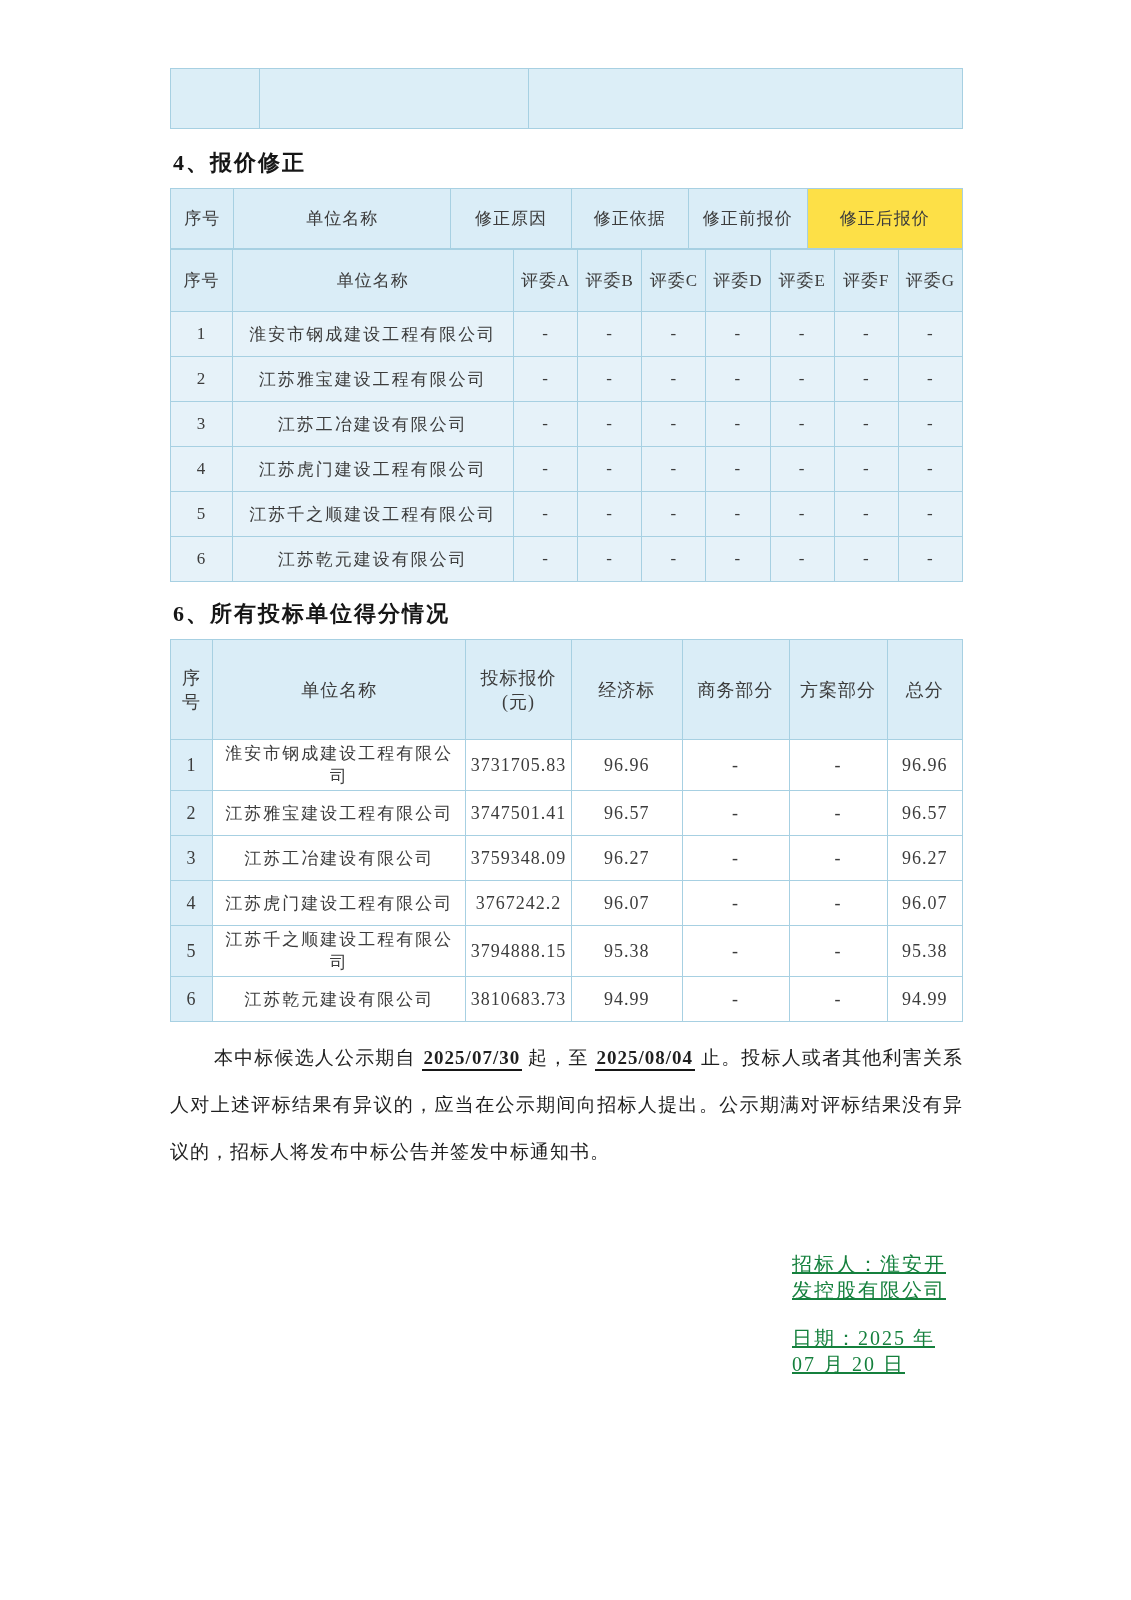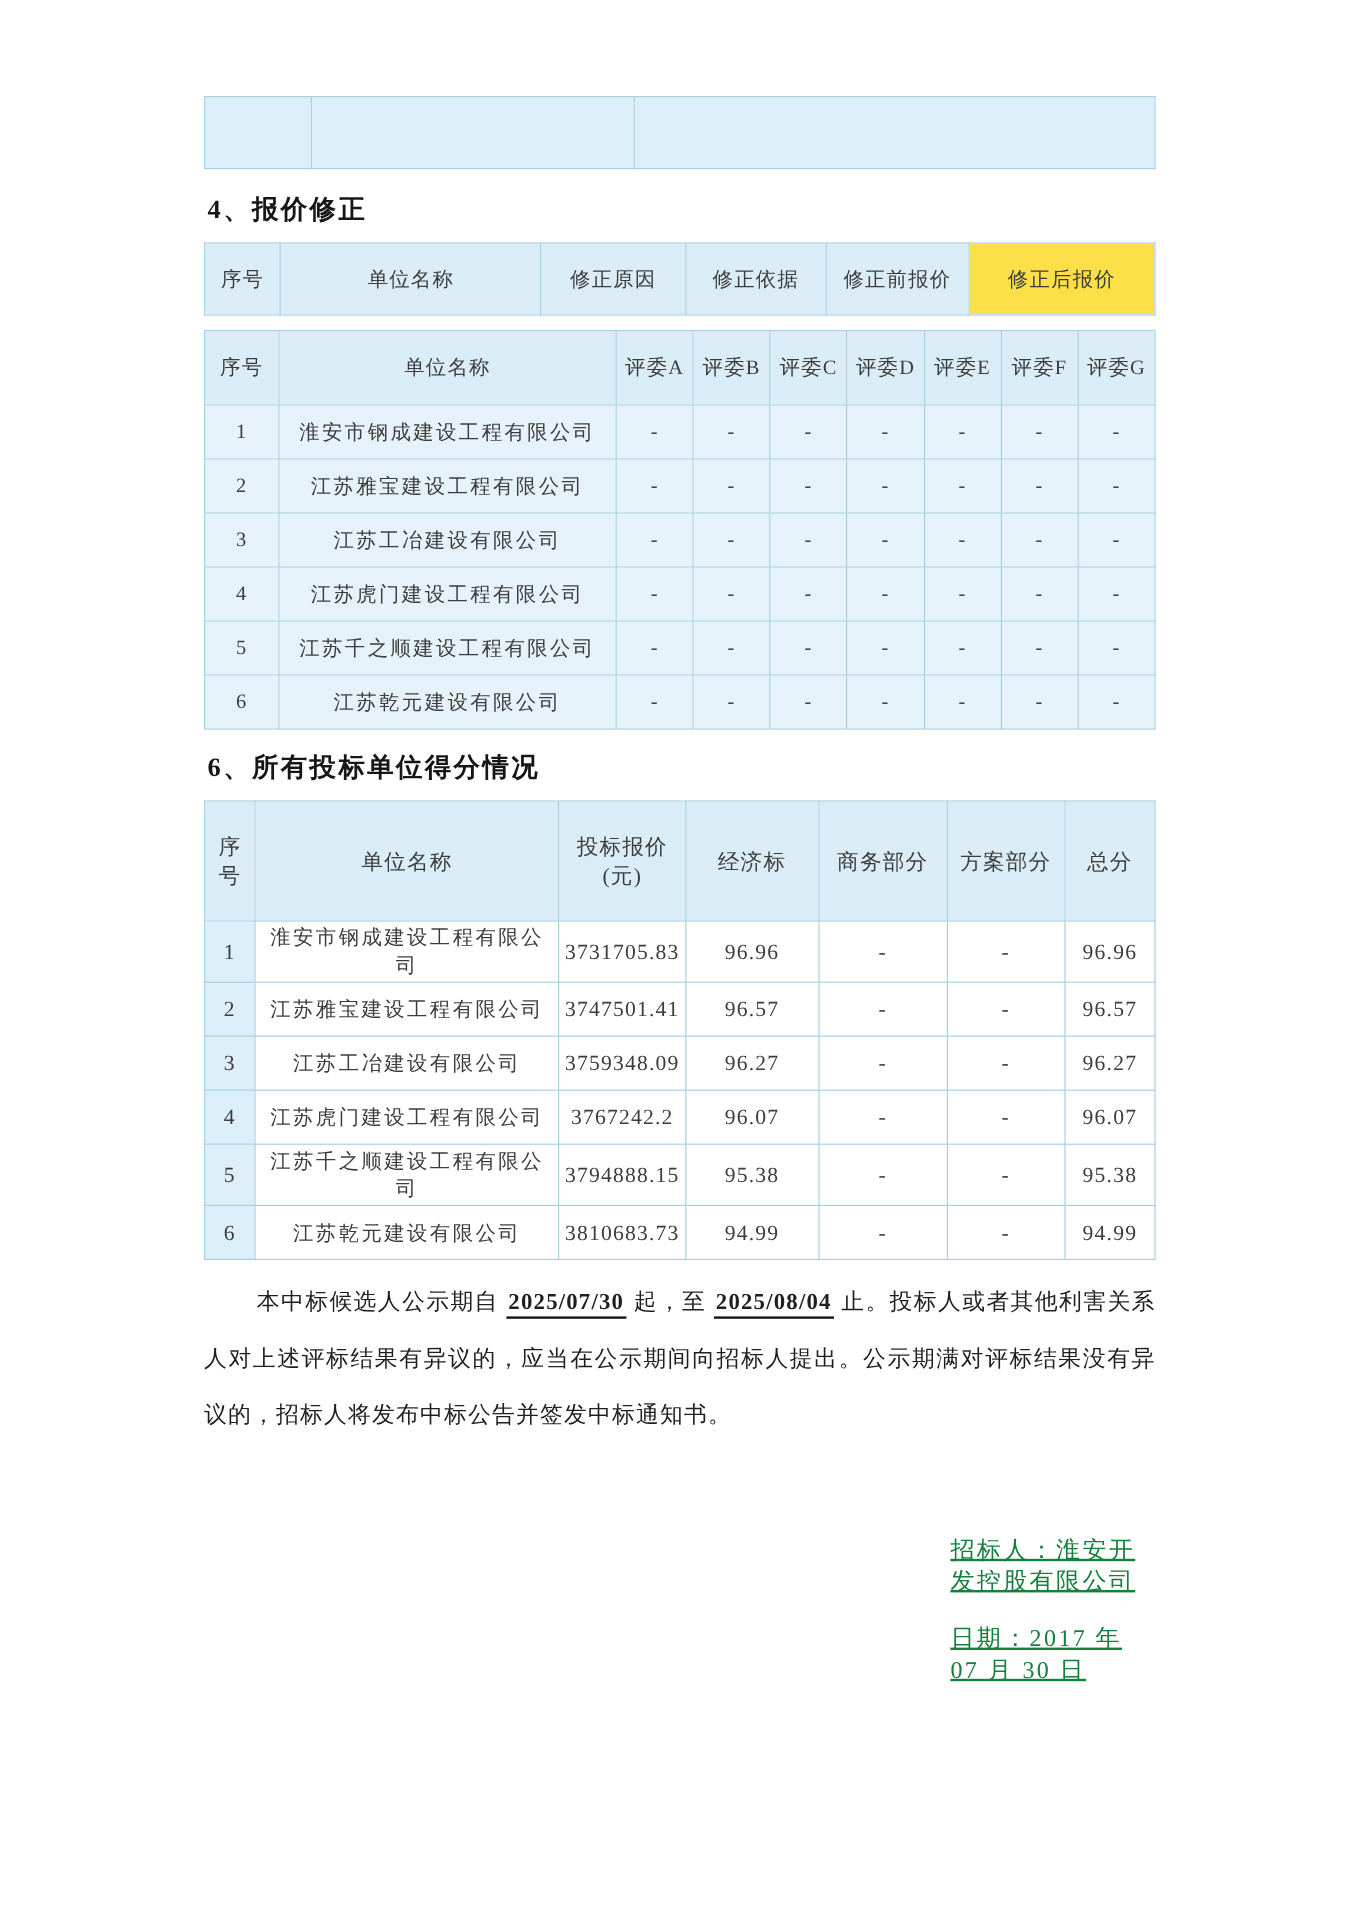--- a/index.html
+++ b/index.html
@@ -3,21 +3,21 @@
 <meta charset="utf-8">
 <style>
   * { box-sizing: border-box; }
   html, body { margin: 0; padding: 0; background: #ffffff; }
   body { font-family: "Liberation Serif", "DejaVu Serif", serif; color: #333; }
   .page {
     width: 985px; height: 1600px; margin: 0 auto; background: #fff;
     padding: 68px 95px 0 97px; position: relative; overflow: hidden;
   }
   
-  table.tbl { width: 100%; border-collapse: collapse; table-layout: fixed; margin-top: 12px; }
+  table.tbl { width: 100%; border-collapse: collapse; table-layout: fixed; }
   .tbl th, .tbl td {
     border: 1px solid #a7d0e2; text-align: center; vertical-align: middle;
     font-weight: normal; font-size: 17px; color: #3c3c3c; padding: 2px 3px;
     overflow: hidden; letter-spacing: 1px;
   }
   
   .top-tbl td { height: 60px; background: #dceef7; }
   
   .sec4 th { height: 60px; background: #daedf7; font-size: 17px; }
   .sec4 th.white-cell { background: #fde047; }
@@ -267,16 +267,16 @@
     </tbody>
   </table>
 
 
   <p class="notice">
     <span>本中标候选人公示期自 </span><span class="date-underline">2025/07/30</span><span> 起，至 </span><span class="date-underline">2025/08/04</span><span> 止。投标人或者其他利害关系人对上述评标结果有异议的，应当在公示期间向招标人提出。公示期满对评标结果没有异议的，招标人将发布中标公告并签发中标通知书。</span>
   </p>
 
   <div class="signature">
     <p>招标人：淮安开发控股有限公司</p>
-    <p>日期：2017 年 07 月 30 日</p>
+    <p>日期：2025 年 07 月 20 日</p>
   </div>
 
 </div>
 
 </body></html>

